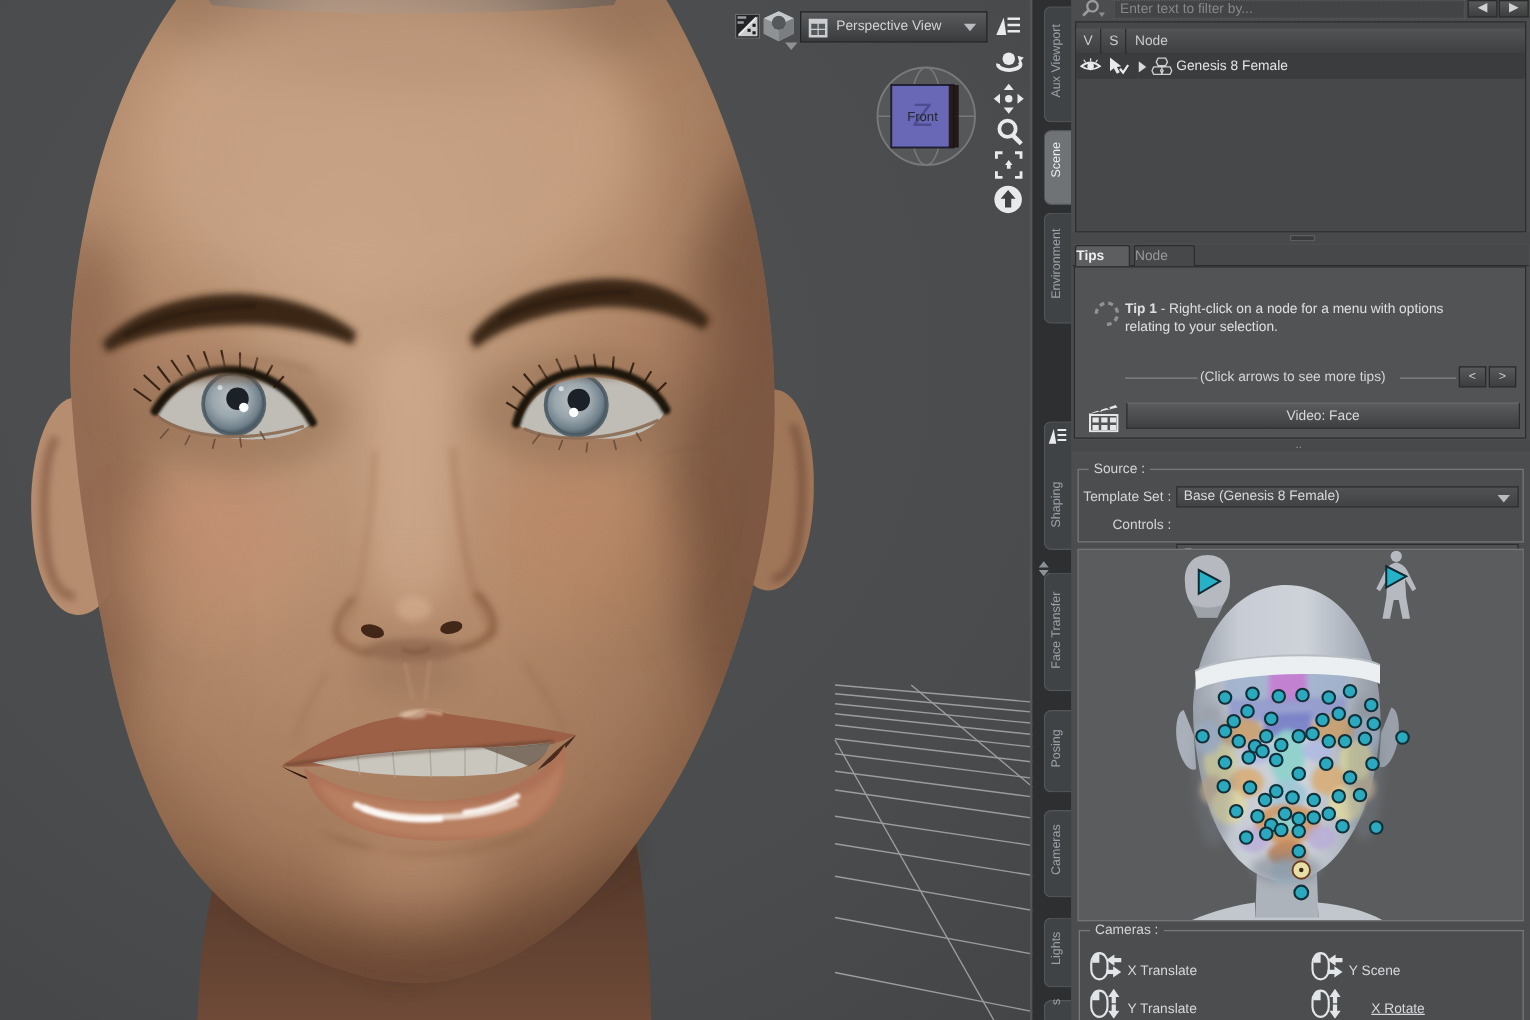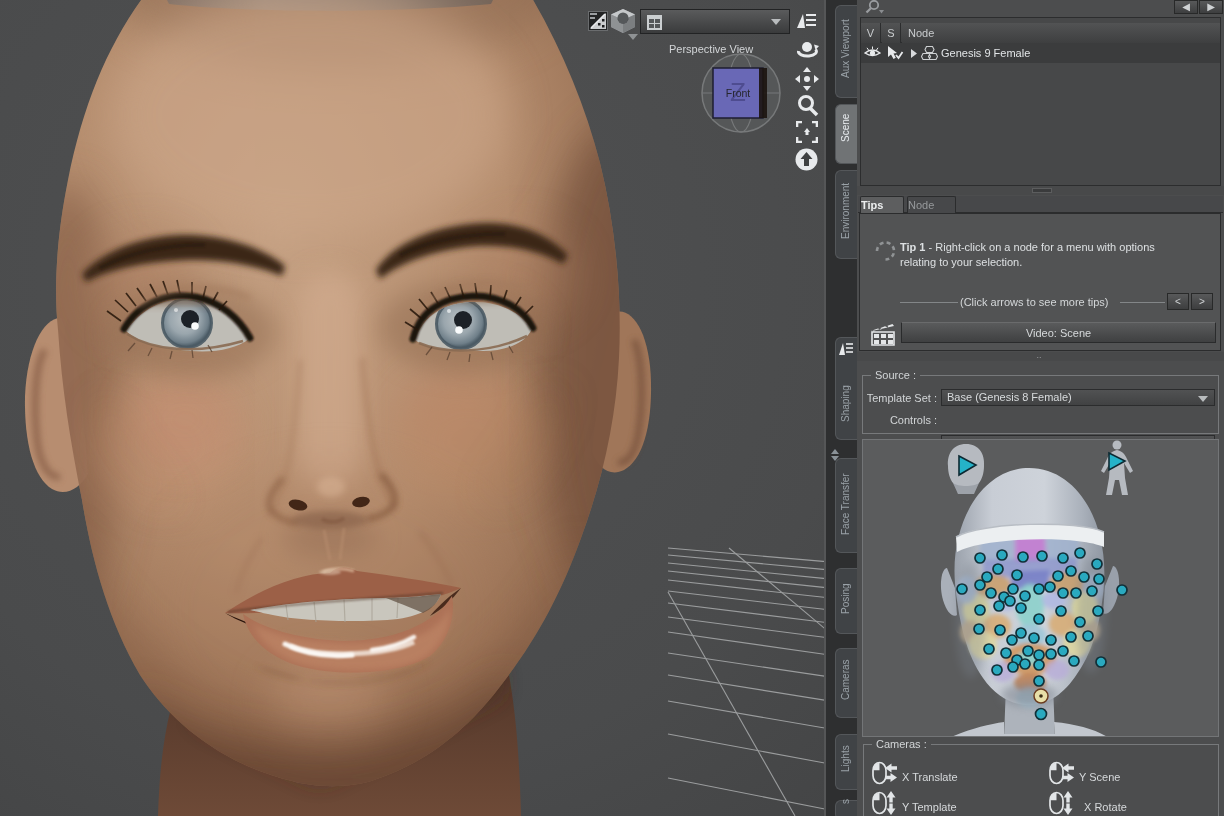--- a/index.html
+++ b/index.html
@@ -281,21 +281,21 @@
     <path d="M18 26 l10 0 -5 6 z" fill="#8f9294"></path>
   </svg>
   <div style="position:absolute;left:640px;top:9px;width:150px;height:25px;background:linear-gradient(#5a5b5c,#3a3b3c);border:1px solid #222324;color:#d2d5d7;font-size:11px;line-height:23px;">
     <svg style="position:absolute;left:5px;top:4px;" width="17" height="17" viewBox="0 0 17 17">
           <rect x="1" y="1" width="15" height="15" fill="#caced0"></rect>
           <rect x="3" y="5" width="5" height="4" fill="#55585a"></rect>
           <rect x="9" y="5" width="5" height="4" fill="#55585a"></rect>
           <rect x="3" y="10" width="5" height="4" fill="#55585a"></rect>
           <rect x="9" y="10" width="5" height="4" fill="#55585a"></rect>
         </svg>
-    <span style="position:absolute;left:28px;margin-top:28px;">Perspective View</span>
+    <span style="position:absolute;left:28px;">Perspective View</span>
     <div style="position:absolute;right:8px;top:9px;width:0;height:0;border-left:5px solid transparent;border-right:5px solid transparent;border-top:6px solid #b9bcbe;"></div>
   </div>
   
   <svg style="position:absolute;left:795px;top:12px;" width="22" height="18" viewBox="0 0 22 18">
         <path d="M2 16 L8 2 L10 16 Z" fill="#e8eaec"></path>
         <g stroke="#e8eaec" stroke-width="2">
           <line x1="11" y1="3" x2="21" y2="3"></line>
           <line x1="11" y1="8" x2="21" y2="8"></line>
           <line x1="11" y1="13" x2="21" y2="13"></line>
         </g>
@@ -383,20 +383,21 @@
         <span style="bottom:4px;">s</span>
       </div>
   </div>
   <div id="panel">
 
     <svg style="position:absolute;left:8px;top:0px;" width="22" height="14" viewBox="0 0 22 14">
         <circle cx="9" cy="5" r="4.2" fill="none" stroke="#9a9da0" stroke-width="1.8"></circle>
         <line x1="5.8" y1="8.2" x2="1.5" y2="12.5" stroke="#9a9da0" stroke-width="2.2"></line>
         <path d="M14 10 l5 0 -2.5 3.5 z" fill="#8a8d90"></path>
       </svg>
+    <div class="searchbox">Enter text to filter by...</div>
     <div class="navbtn" style="left:317px;">◀</div>
     <div class="navbtn" style="left:342px;">▶</div>
 
     <div id="scenelist">
       <div id="scenehdr">
         <div class="hcell" style="left:0;width:20px;">V</div>
         <div class="hcell" style="left:21px;width:19px;">S</div>
         <div class="hcell" style="left:41px;width:318px;text-align:left;padding-left:6px;border-right:none;">Node</div>
       </div>
       <div id="scenerow">
@@ -412,21 +413,21 @@
         <svg style="position:absolute;left:25px;top:3px;" width="18" height="14" viewBox="0 0 18 14">
             <path d="M2 0 L2 11 L5 8.5 L7.5 13 L9.8 11.8 L7.5 7.5 L11 7 Z" fill="#e8eaec"></path>
             <path d="M10 9 l2.5 3 4-6" stroke="#e8eaec" stroke-width="1.8" fill="none"></path>
           </svg>
         <svg style="position:absolute;left:49px;top:6px;" width="8" height="9" viewBox="0 0 8 9">
             <path d="M1 0 L7 4.5 L1 9 Z" fill="#d8dadc"></path>
           </svg>
         <svg style="position:absolute;left:60px;top:2px;" width="17" height="16" viewBox="0 0 17 16">
             <path d="M5.5 1.5 h6 l1.5 3 -1.5 3 h-6 l-1.5 -3 z M2 8.5 h6 l1.5 3 -1.5 3 h-6 l-1.5-3 z M9 8.5 h6 l1.5 3 -1.5 3 h-6 l-1.5-3 z" fill="none" stroke="#cdd0d2" stroke-width="1.1"></path>
           </svg>
-        <span style="position:absolute;left:80px;">Genesis 9 Female</span>
+        <span style="position:absolute;left:80px;">Genesis 8 Female</span>
       </div>
     </div>
     <div class="splitter" style="top:186px;">
         <div class="grip" style="left:175px;"></div>
       </div>
 
     <div id="tipspane">
       <div style="position:absolute;left:0;top:1px;width:365px;height:17px;background:#47484a;border-bottom:1px solid #2b2c2d;"></div>
       <div class="ttab active" style="left:2px;width:44px;">Tips</div>
       <div class="ttab" style="left:49px;width:49px;">Node</div>
@@ -448,21 +449,21 @@
               <path d="M1 8 h22 v13 h-22 z" fill="none" stroke="#e4e6e8" stroke-width="1.6"></path>
               <rect x="3" y="10" width="5" height="4"></rect>
               <rect x="10" y="10" width="5" height="4"></rect>
               <rect x="17" y="10" width="5" height="4"></rect>
               <rect x="3" y="16" width="5" height="4"></rect>
               <rect x="10" y="16" width="5" height="4"></rect>
               <rect x="17" y="16" width="5" height="4"></rect>
               <path d="M1 7 l22 -5 -1.5 -2 -5 1.8 1 2 -3.5 -1.5 -4.5 1.6 1 2 -3.5 -1.4 -4.5 1.6 1 2 -3 -1.3 -2 0.7 z" stroke="none"></path>
             </g>
           </svg>
-        <div class="btn" style="position:absolute;left:41px;top:108px;width:315px;height:21px;text-align:center;line-height:20px;">Video: Scene</div>
+        <div class="btn" style="position:absolute;left:41px;top:108px;width:315px;height:21px;text-align:center;line-height:20px;">Video: Face</div>
       </div>
     </div>
     <div class="splitter" style="top:352px;">
         <div class="grip" style="left:172px;background:transparent;border:none;color:#9a9da0;font-size:9px;line-height:3px;text-align:center;">..</div>
       </div>
 
     <div class="group" style="left:5px;top:375px;width:357px;height:59px;">
       <div class="grouplabel">Source :</div>
       <div class="lbl" style="left:0px;top:16px;width:74px;">Template Set :</div>
       <div class="dd" style="left:78px;top:13px;width:274px;">Base (Genesis 8 Female)<div class="arr"></div></div>
@@ -630,17 +631,17 @@
           <path d="M20 24 l4.5 -6.5 h-2.8 v-5 h-3.4 v5 h-2.8 z" fill="#e2e5e7"></path>
         </svg>
         <svg class="mi" width="27" height="24" viewBox="0 0 27 24" style="position:absolute;left:184px;top:46px;">
           <path d="M2 9.5 a6.5 8 0 0 1 13 0 v5 a6.5 8 0 0 1 -13 0 Z" fill="none" stroke="#e2e5e7" stroke-width="1.7"></path>
           <path d="M2.8 8.5 a6 6.5 0 0 1 5.7 -6.8 l0 7.5 -5.8 0 z" fill="#e2e5e7"></path>
           <path d="M20 0 l4.5 6.5 h-2.8 v5 h-3.4 v-5 h-2.8 z" fill="#e2e5e7"></path>
           <path d="M20 24 l4.5 -6.5 h-2.8 v-5 h-3.4 v5 h-2.8 z" fill="#e2e5e7"></path>
         </svg>
         <div class="ctl" style="left:38px;top:26px;">X Translate</div>
       <div class="ctl" style="left:215px;top:26px;">Y Scene</div>
-      <div class="ctl" style="left:38px;top:56px;">Y Template</div>
-      <div class="ctl" style="left:220px;top:56px;">X Rotate</div>
+      <div class="ctl" style="left:38px;top:56px;">Y Translate</div>
+      <div class="ctl" style="left:233px;top:56px;text-decoration:underline;">X Rotate</div>
     </div>
   </div>
 </div>
 
 </body></html>

